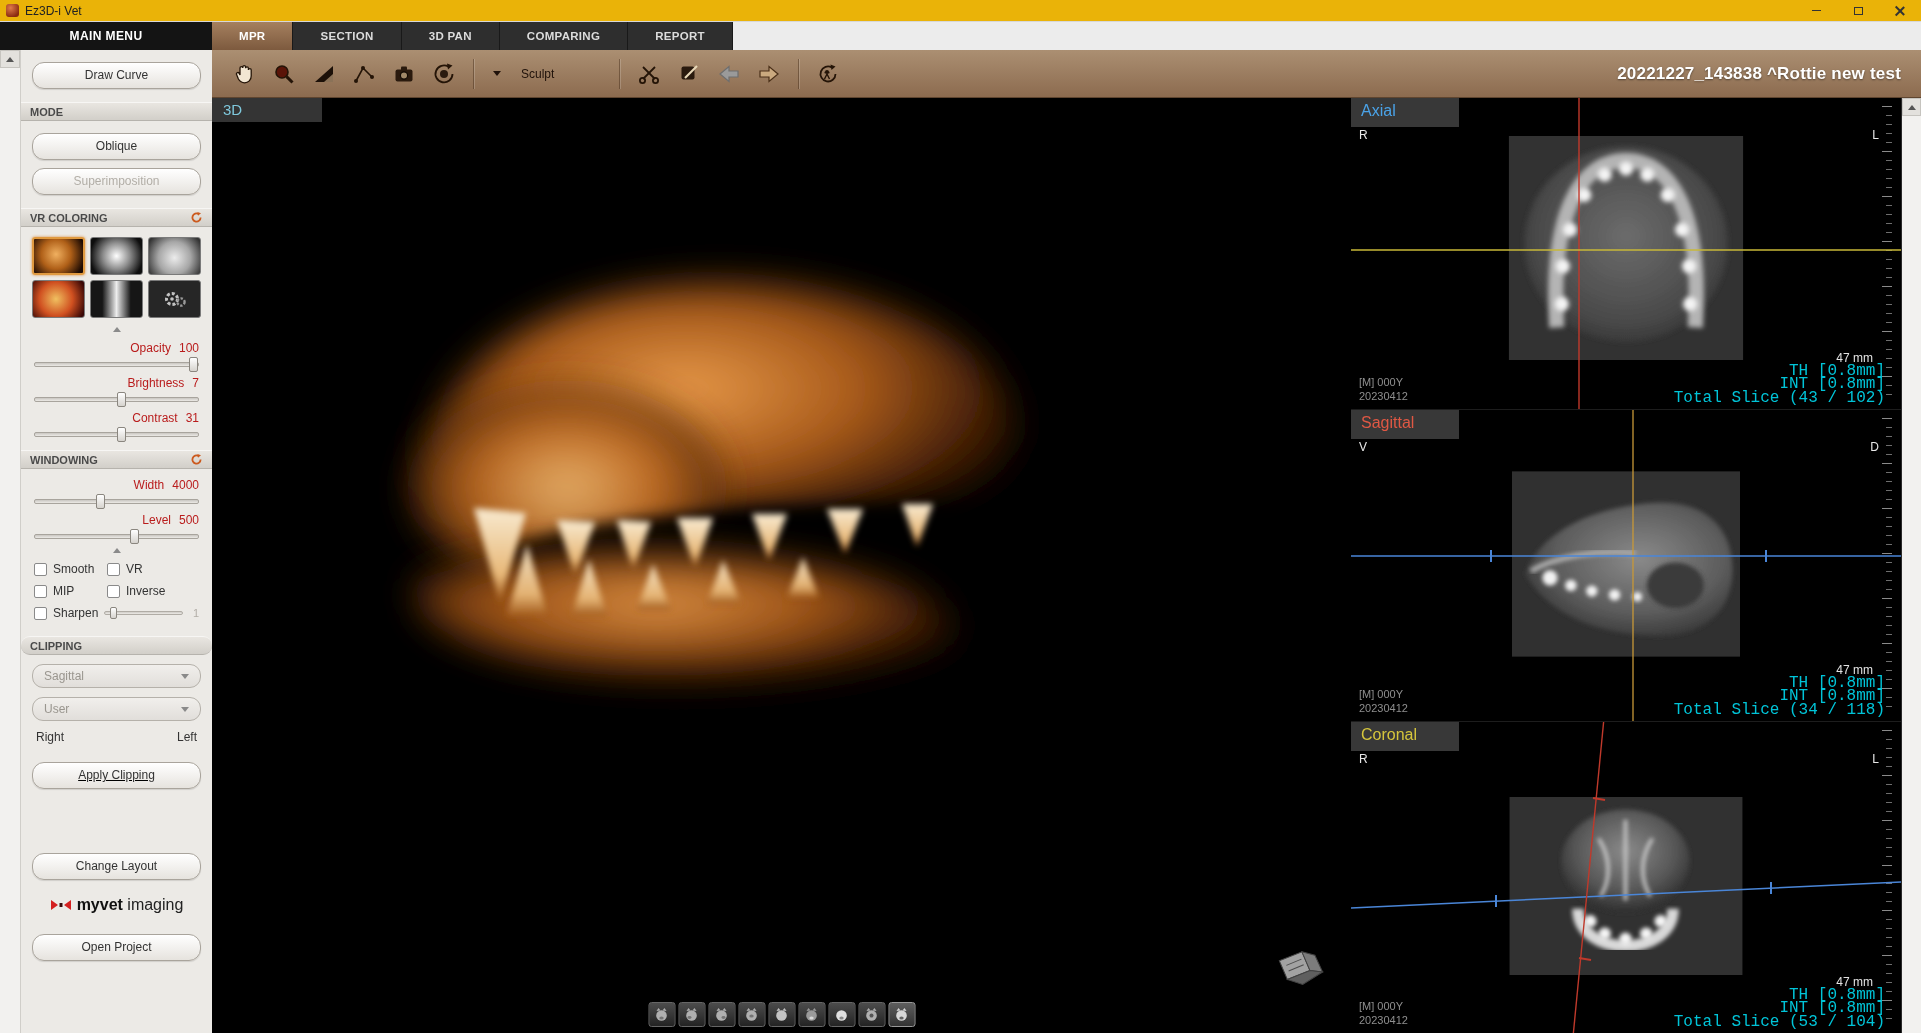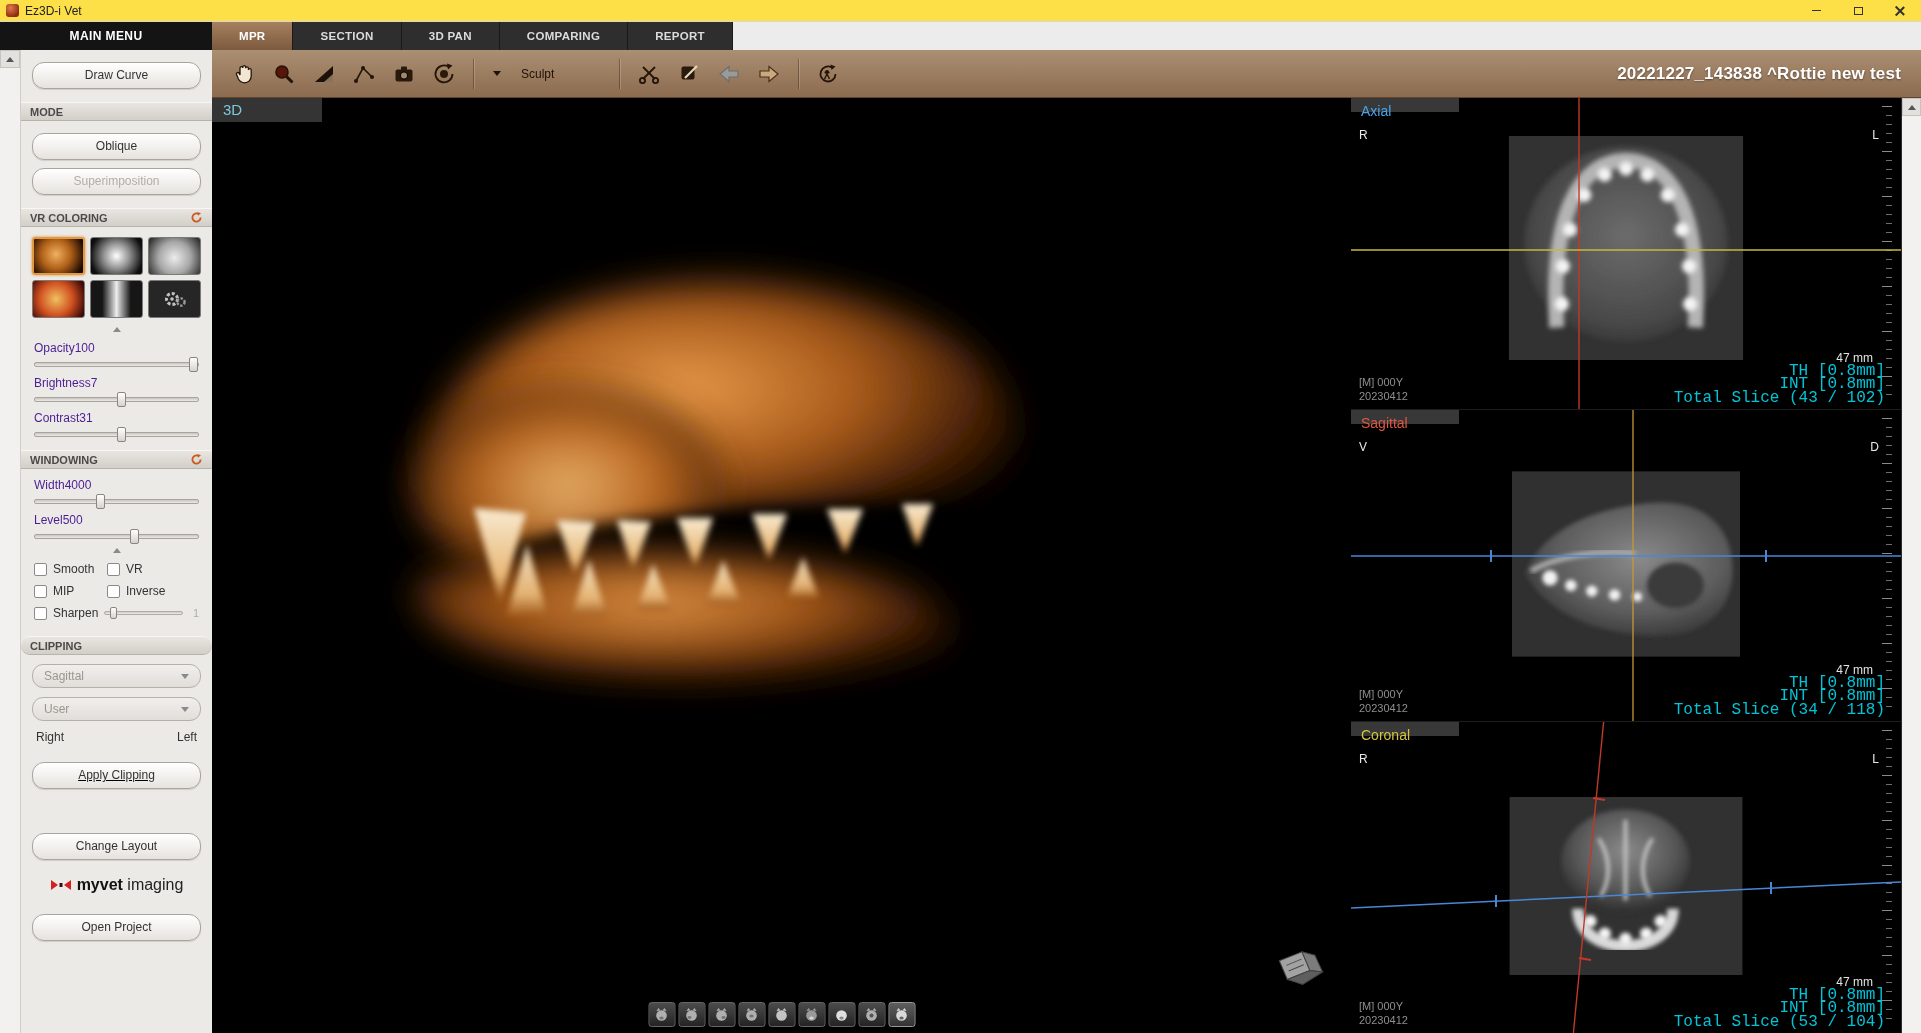--- a/index.html
+++ b/index.html
@@ -1,20 +1,20 @@
 <!DOCTYPE html>
 <html><head>
 <meta charset="utf-8">
 <style>
   * { margin:0; padding:0; box-sizing:border-box; }
   html,body { width:1921px; height:1033px; overflow:hidden;
     font-family:"Liberation Sans", sans-serif; background:#000; }
 
   
-  .titlebar { height:22px; background:#fde047; display:flex; align-items:center;
+  .titlebar { height:22px; background:#eab308; display:flex; align-items:center;
     padding-left:6px; font-size:12px; color:#222; border-bottom:1px solid #d8d8d8; }
   .app-icon { width:13px; height:13px; border-radius:3px; margin-right:6px;
     background:radial-gradient(circle at 35% 30%, #e07a4a, #8a2a10 75%); }
   .win-controls { margin-left:auto; display:flex; height:100%; }
   .win-btn { width:42px; height:100%; display:flex; align-items:center; justify-content:center; }
   .glyph-min { width:9px; height:1px; background:#333; }
   .glyph-max { width:9px; height:8px; border:1px solid #333; }
   .glyph-close { position:relative; width:10px; height:10px; }
   .glyph-close::before,.glyph-close::after { content:""; position:absolute; left:4px; top:-1px;
     width:1.5px; height:12px; background:#333; }
@@ -57,21 +57,21 @@
   .preset.p1 { background:radial-gradient(circle at 45% 45%, #f0b060 0%, #b06018 45%, #1c0a02 88%); }
   .preset.p2 { background:radial-gradient(circle at 50% 50%, #ffffff 0%, #8f8f8f 42%, #0e0e0e 85%); }
   .preset.p3 { background:radial-gradient(circle at 50% 55%, #ececec 0%, #a6a6a6 50%, #343434 92%); }
   .preset.p4 { background:radial-gradient(circle at 45% 50%, #f0c060 0%, #d05020 50%, #3a0806 92%); }
   .preset.p5 { background:linear-gradient(90deg,#161616 22%,#bdbdbd 44%,#ededed 50%,#bdbdbd 56%,#161616 78%); }
   .preset.p6 { background:#262626; display:flex; align-items:center; justify-content:center; }
   .collapse-row { display:flex; justify-content:center; margin-top:9px; }
   .tri-up-small { width:0; height:0; border-left:4px solid transparent; border-right:4px solid transparent;
     border-bottom:5px solid #8a8a8a; }
   .slider-row { margin-top:9px; padding:0 2px; }
-  .slider-head { display:flex; justify-content:flex-start; font-size:12px; color:#4c1d95; }
+  .slider-head { display:flex; justify-content:flex-end; font-size:12px; color:#b91c1c;gap:8px; }
   .slider-track { margin-top:7px; height:5px; border:1px solid #a8a49d; border-radius:2px;
     background:linear-gradient(#c9c6c1,#eceae6); position:relative; }
   .slider-thumb { position:absolute; top:-6px; width:9px; height:15px;
     background:linear-gradient(#ffffff,#d6d3ce); border:1px solid #8a867f; border-radius:2px; }
   .check-grid { margin-top:9px; padding:0 2px; }
   .check-row { display:flex; margin-top:8px; align-items:center; }
   .check-item { display:flex; align-items:center; gap:6px; font-size:12px; color:#333; }
   .check-item.col1 { width:73px; }
   .checkbox { width:13px; height:13px; border:1px solid #8a8a8a; background:#fff; border-radius:2px; }
   .mini-track { flex:1; height:4px; margin:0 6px; border:1px solid #b0aca5; border-radius:2px;
@@ -112,22 +112,22 @@
   .orient-row { position:absolute; bottom:6px; left:50%; transform:translateX(-50%); display:flex; gap:3px; }
   .orient-btn { width:27px; height:25px; background:linear-gradient(#4c4c4c,#232323);
     border:1px solid #666; border-radius:3px; display:flex; align-items:center; justify-content:center; }
   .orient-btn.active { background:linear-gradient(#5e5e5e,#333); border-color:#999; }
   .orientation-cube { position:absolute; right:26px; bottom:42px; opacity:.9; }
 
   
   .right-panel { width:550px; display:flex; flex-direction:column; }
   .view { position:relative; flex:1; background:#000; overflow:hidden; border-top:1px solid #1d1d1d; }
   .view:first-child { border-top:none; }
-  .view-label { position:absolute; top:0; left:0; z-index:5; min-width:108px; height:14px;
-    background:#383838; font-size:14px; line-height:26px; padding:0 14px 0 10px; }
+  .view-label { position:absolute; top:0; left:0; z-index:5; min-width:108px; height:29px;
+    background:#383838; font-size:16px; line-height:26px; padding:0 14px 0 10px; }
   .view-axial .view-label { color:#4aa3e8; }
   .view-sagittal .view-label { color:#e05844; }
   .view-coronal .view-label { color:#d6c63c; }
   .ct-wrap { position:absolute; left:50%; top:50%; transform:translate(-50%,-50%); }
   .crosshair-svg { position:absolute; inset:0; width:100%; height:100%; z-index:4; }
   .marker { position:absolute; color:#e8e8e8; font-size:12px; z-index:5; }
   .marker.left { top:30px; left:8px; }
   .marker.right { top:30px; right:22px; }
   .scale-text { position:absolute; right:28px; bottom:44px; color:#e2e2e2; font-size:12px; z-index:5; }
   .meta { position:absolute; left:8px; bottom:6px; color:#8f8f8f; font-size:11px; line-height:14px; z-index:5; }
@@ -321,21 +321,21 @@
           <span>User</span>
           <div class="tri-down"></div>
         </div>
         <div class="rl-row">
           <span>Right</span>
           <span>Left</span>
         </div>
         <div style="margin-top:18px;text-decoration:underline;">
           <button class="sb-button">Apply Clipping</button>
         </div>
-        <div style="margin-top:44px;">
+        <div style="margin-top:64px;">
           <button class="sb-button">Change Layout</button>
         </div>
         <div class="logo-row">
           <svg width="22" height="16" viewBox="0 0 22 16">
             <polygon points="8,8 1,3 1,13" fill="#d42020"></polygon>
             <rect x="9.5" y="6" width="3" height="4" fill="#3a0a0a"></rect>
             <polygon points="14,8 21,3 21,13" fill="#d42020"></polygon>
           </svg>
           <span class="logo-text"><b>myvet</b>&nbsp;<span>imaging</span></span>
         </div>

